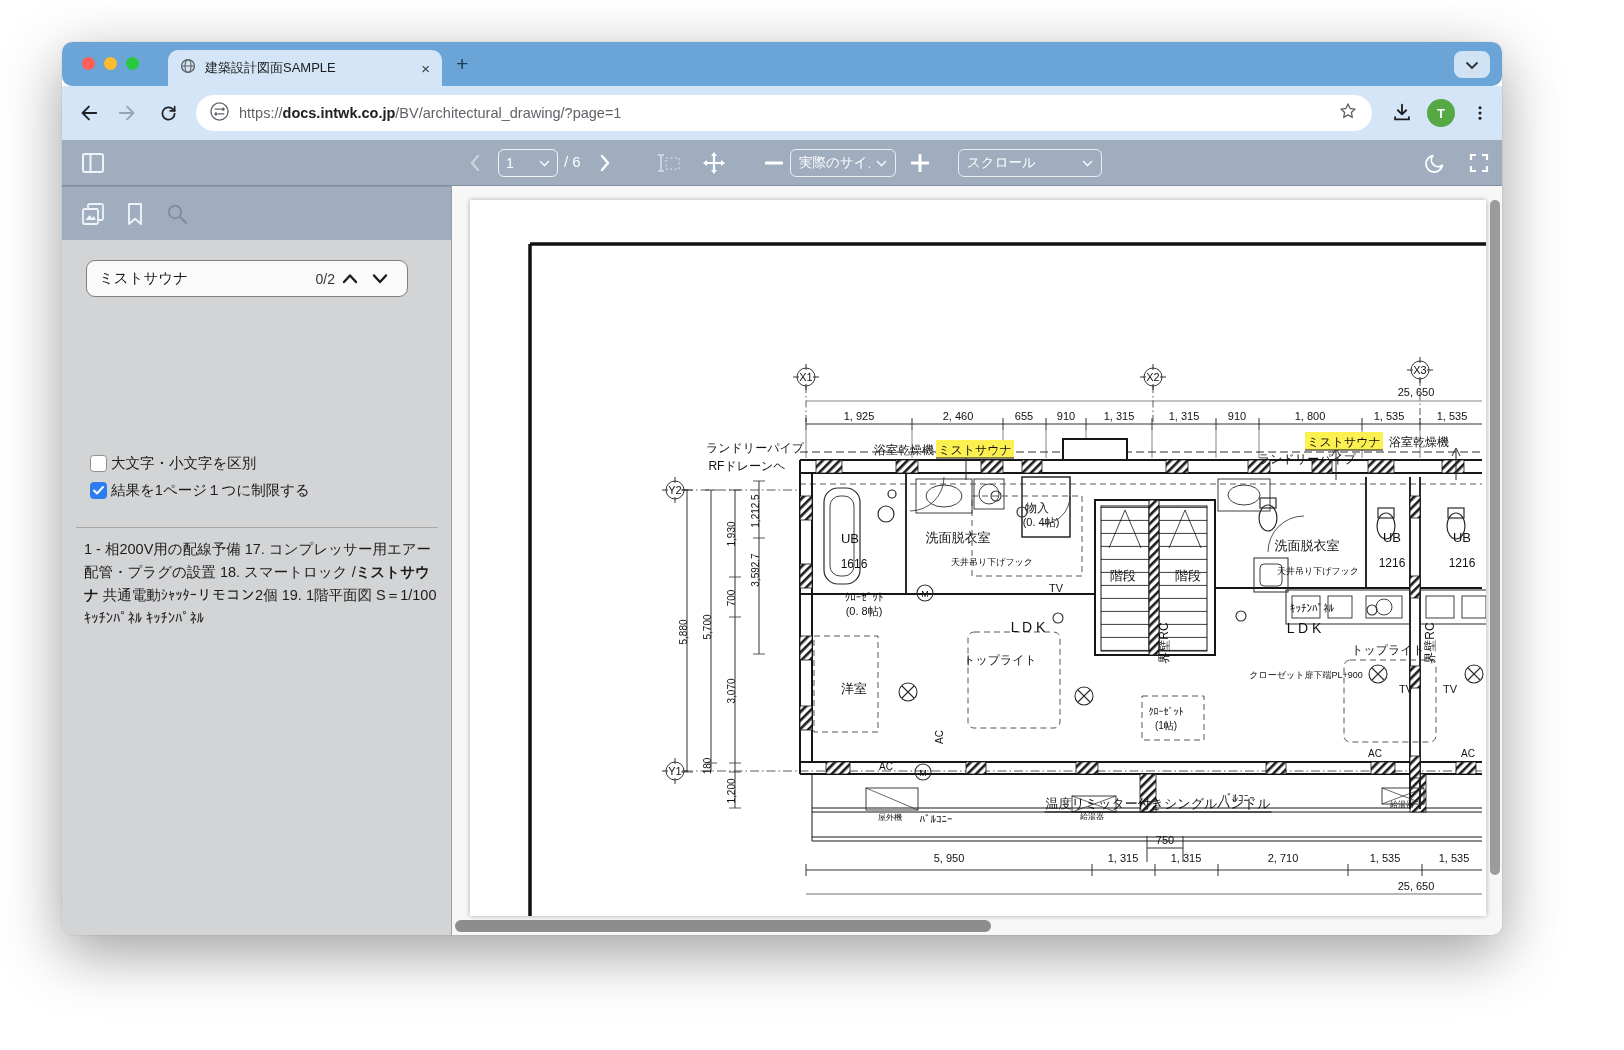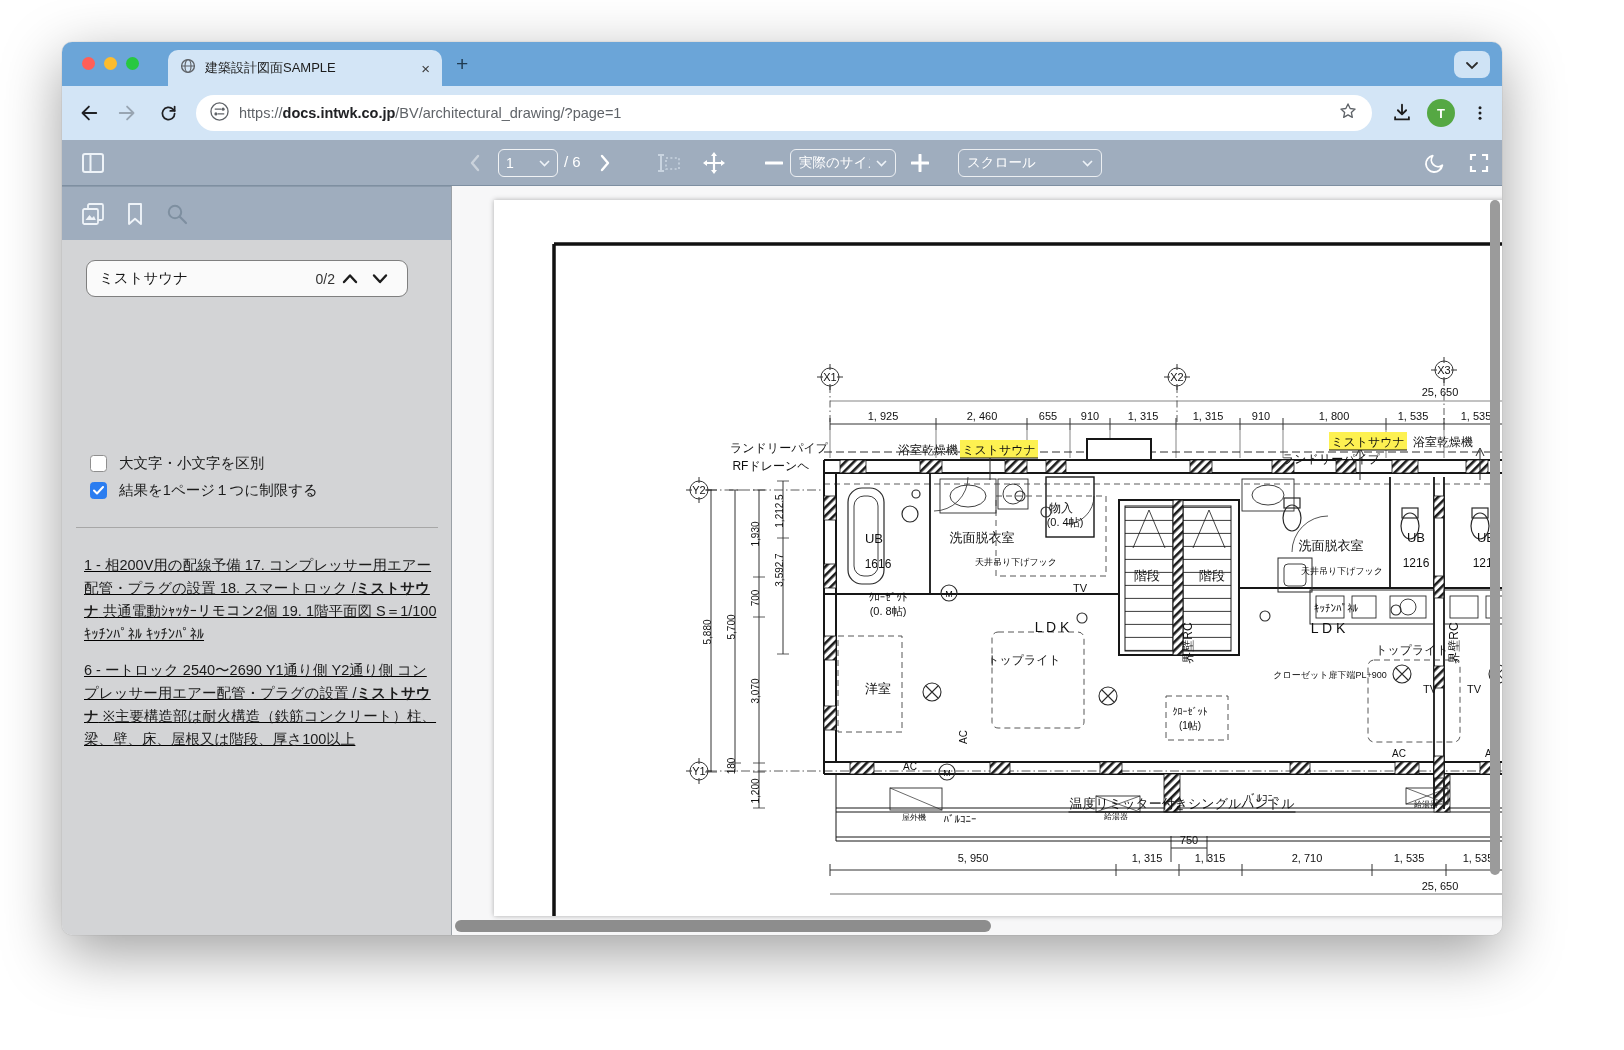--- a/index.html
+++ b/index.html
@@ -2,21 +2,21 @@
 <html><head>
 <meta charset="utf-8">
 <style>
   * { margin:0; padding:0; box-sizing:border-box; }
   html,body { width:1624px; height:1050px; background:#fff; overflow:hidden;
     font-family:"Liberation Sans", sans-serif; }
   .window { position:absolute; left:62px; top:42px; width:1440px; height:893px;
     border-radius:10px; overflow:hidden; box-shadow:0 18px 60px rgba(0,0,0,.38), 0 0 1px rgba(0,0,0,.4);
     background:#fff; }
   
-  .tabstrip { position:absolute; left:0; top:0; width:100%; height:44px; background:#6ba5d8; }
+  .tabstrip { position:absolute; left:0; top:0; width:100%; height:44px; background:#6ba5d8;border-radius:10px; }
   .lights { position:absolute; left:20px; top:15px; display:flex; gap:9px; }
   .light { width:13px; height:13px; border-radius:50%; }
   .tab { position:absolute; left:106px; top:8px; width:274px; height:36px; background:#d3e5f6;
     border-radius:10px 10px 0 0; display:flex; align-items:center; padding:0 12px; gap:9px; }
   .tab-title { font-size:13px; color:#1c1c1c; flex:1; white-space:nowrap; overflow:hidden; }
   .tab-close { font-size:15px; color:#3c3c3c; cursor:default; }
   .newtab { position:absolute; left:394px; top:10px; font-size:21px; color:#1f3a50; font-weight:400; }
   .strip-chevron { position:absolute; right:12px; top:9px; width:36px; height:27px; border-radius:8px;
     background:#cfe3f5; display:flex; align-items:center; justify-content:center; }
   
@@ -40,33 +40,33 @@
   
   .sidebar { position:absolute; left:0; top:144px; width:390px; height:749px; background:#d3d4d6;
     border-right:1px solid #9aa0a6; }
   .side-head { position:absolute; left:0; top:0; width:100%; height:54px; background:#9fadbe;
     border-top:1px solid #8b9aab; }
   .findbox { position:absolute; left:24px; top:74px; width:322px; height:37px; background:#fafafa;
     border:1.5px solid #7f7f7f; border-radius:9px; display:flex; align-items:center; padding:0 12px; }
   .findq { font-size:14.5px; color:#161616; flex:1; }
   .findcount { font-size:14px; color:#333; }
   .findnav { width:30px; display:flex; justify-content:center; }
-  .checkrow { position:absolute; left:28px; display:flex; align-items:center; gap:12px; }
+  .checkrow { position:absolute; left:28px; display:flex; align-items:center; gap:4px; }
   .cbox { width:17px; height:17px; border:1.5px solid #8f8f8f; border-radius:3.5px; background:#fff;
     display:flex; align-items:center; justify-content:center; }
   .cbox.checked { background:#2b7df0; border-color:#2b7df0; }
   .clabel { font-size:14.5px; color:#1a1a1a; }
   .divider { position:absolute; left:14px; top:341px; width:362px; height:0; border-top:1px solid #a7a7a7; }
-  .results { position:absolute; left:22px; top:368px; width:354px;text-decoration:underline; }
+  .results { position:absolute; left:22px; top:352px; width:354px; }
   .result { font-size:14.5px; line-height:23px; color:#1c1c1c; margin-bottom:13px; }
   .result b { font-weight:700; }
   
   .viewer { position:absolute; left:390px; top:144px; width:1050px; height:749px; background:#f7f7f8; }
   .page { position:absolute; left:18px; top:14px; width:1016px; height:716px; background:#fff;
-    box-shadow:0 0 5px rgba(0,0,0,.3);margin-left:24px; }
+    box-shadow:0 0 5px rgba(0,0,0,.3); }
   .vscroll { position:absolute; right:2px; top:14px; width:10px; height:675px; background:#9b9b9b; border-radius:5px; }
   .hscroll { position:absolute; left:3px; top:734px; width:536px; height:12px; background:#8d8d8d; border-radius:6px; }
   svg text { font-family:"Liberation Sans", sans-serif; }
 </style>
 </head>
 <body>
 
 <div class="window">
 
   <div class="tabstrip">
@@ -268,21 +268,20 @@
         <svg width="11" height="9" viewBox="0 0 11 9" class="ck" style="visibility: visible;">
             <polyline points="1,4.5 4,7.5 10,1" fill="none" stroke="#fff" stroke-width="2" stroke-linecap="round" stroke-linejoin="round"></polyline>
           </svg>
       </span>
       <span class="clabel">結果を1ページ１つに制限する</span>
     </div>
 
     <div class="divider"></div>
     <div class="results">
         <div class="result"><span>1 - 相200V用の配線予備 17. コンプレッサー用エアー配管・プラグの設置 18. スマートロック /</span><b>ミストサウナ</b><span> 共通電動ｼｬｯﾀｰリモコン2個 19. 1階平面図 S＝1/100 ｷｯﾁﾝﾊﾟﾈﾙ ｷｯﾁﾝﾊﾟﾈﾙ</span></div>
-        <div class="result"><span>6 - ートロック 2540〜2690 Y1通り側 Y2通り側 コンプレッサー用エアー配管・プラグの設置 /</span><b>ミストサウナ</b><span> ※主要構造部は耐火構造（鉄筋コンクリート）柱、梁、壁、床、屋根又は階段、厚さ100以上</span></div>
       </div>
   </div>
 
   <div class="viewer">
     <div class="page">
       <svg id="plan" width="1016" height="716" viewBox="4 4 1016 716">
         <defs>
           <pattern id="hatch" width="6" height="6" patternUnits="userSpaceOnUse" patternTransform="rotate(45)">
             <rect width="6" height="6" fill="#fff"></rect>
               <rect width="2.6" height="6" fill="#1c1c1c"></rect>

